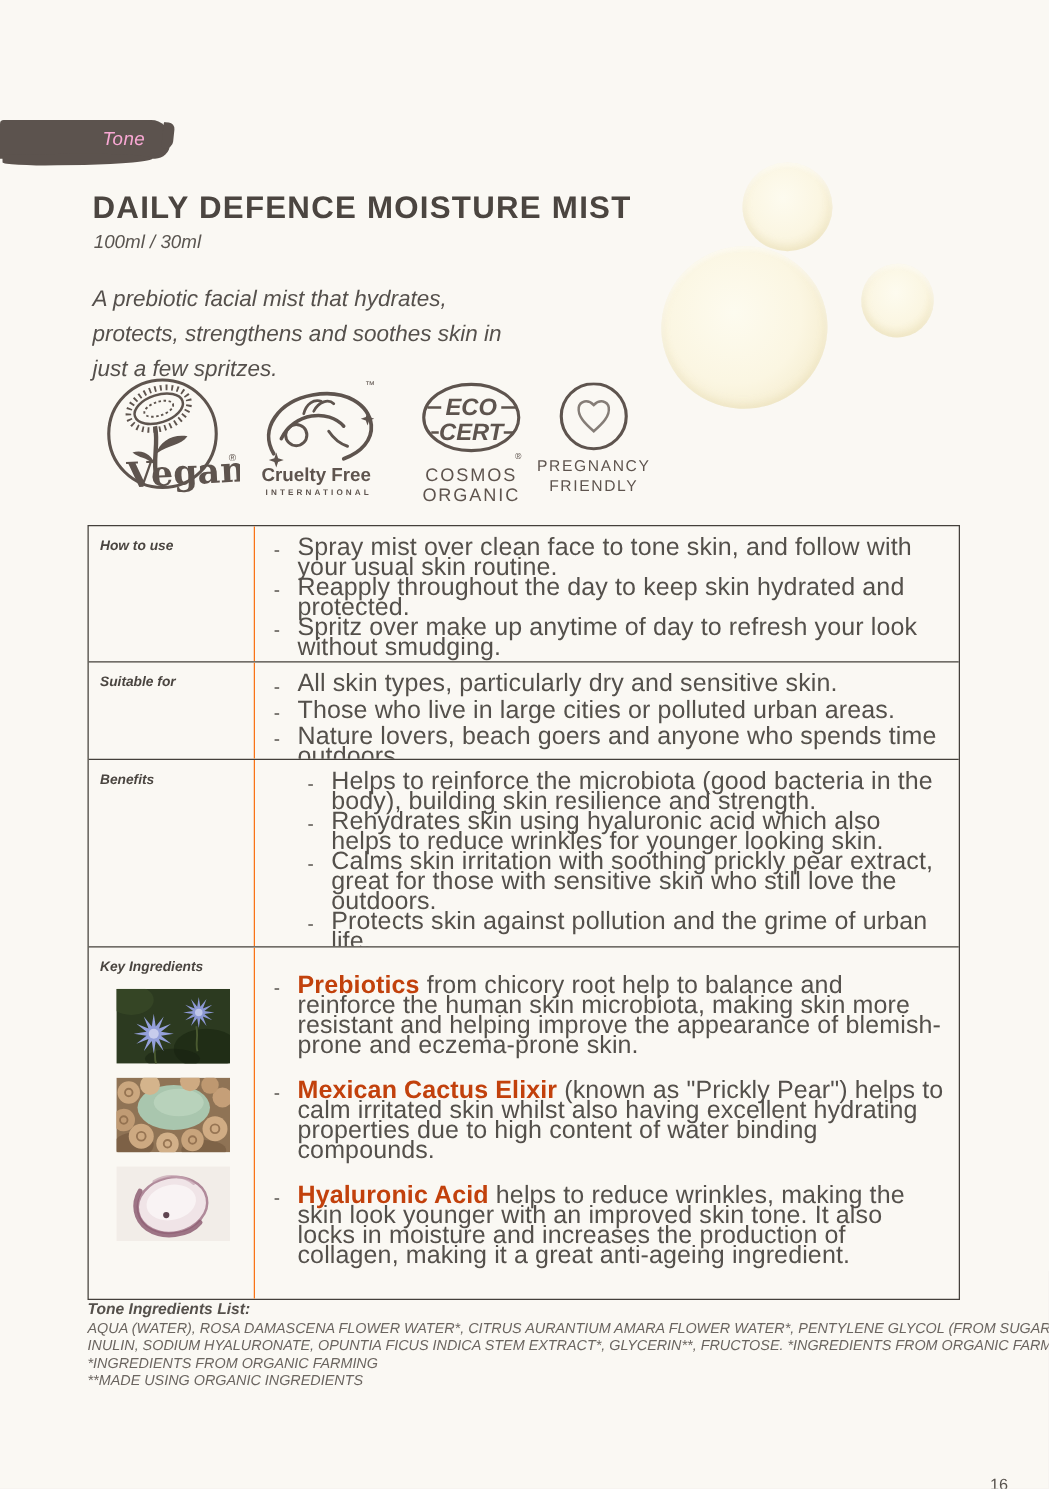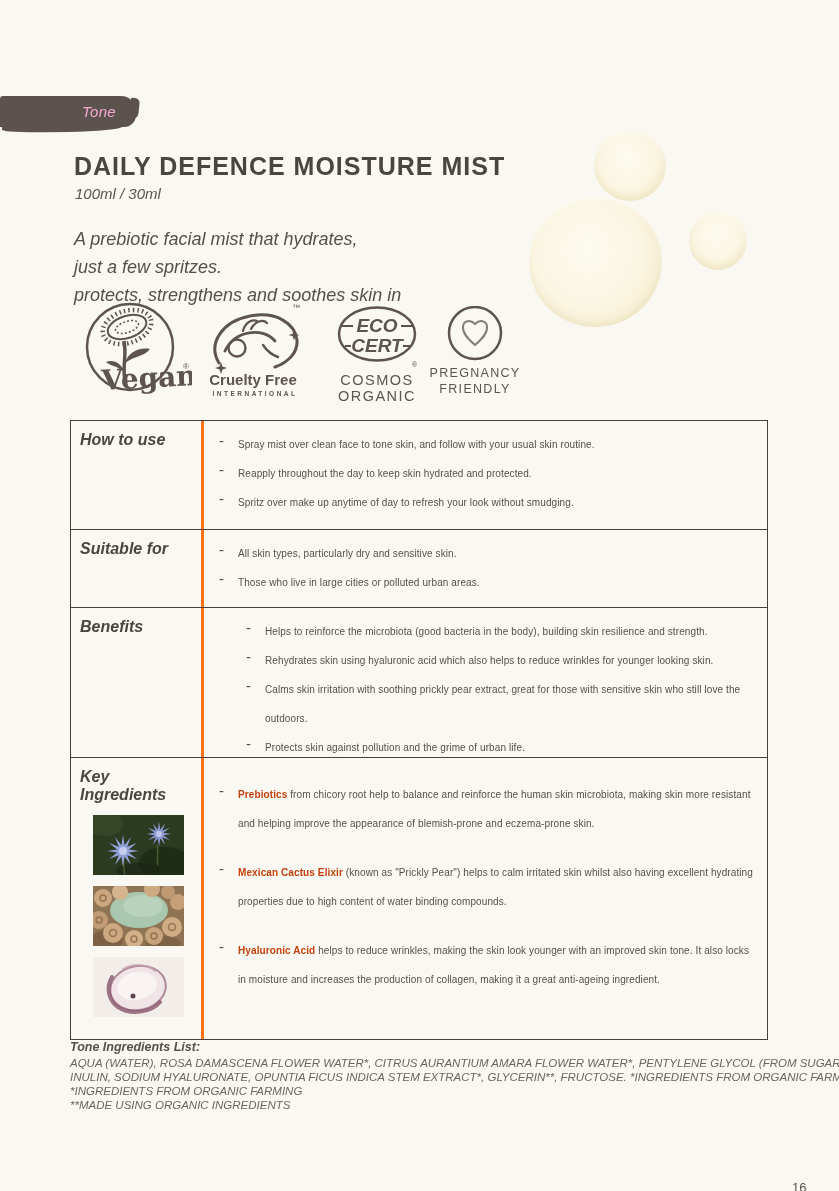--- a/index.html
+++ b/index.html
@@ -62,28 +62,28 @@
   
   .info-table {
     position:absolute; left:70px; top:420px; width:698px;
     border:1px solid #44403B;
   }
   .trow { display:flex; border-bottom:1px solid #44403B; overflow:hidden; }
   .trow:last-child { border-bottom:none; }
   .trow.r1 { height:109px; } .trow.r2 { height:78px; }
   .trow.r3 { height:150px;gap:27px; } .trow.r4 { height:281px; }
   .cell-label {
-    width:133px; flex:0 0 133px; border-right:3px solid #f97316;
+    width:133px; flex:0 0 133px; border-right:1px solid #f97316;
     padding:10px 6px 0 9px; font-style:italic; font-weight:bold;
-    font-size:16px; color:#4A4540;
+    font-size:11px; color:#4A4540;
   }
   .cell-content { flex:1; padding:9px 10px 0 15px; }
   .bullet { display:flex; }
   .dash { width:11px; flex:0 0 11px; margin-right:8px; font-size:15px; line-height:21px; color:#54504B; }
-  .btxt { font-size:10px; line-height:29px; color:#54504B; letter-spacing:.1px; }
+  .btxt { font-size:20px; line-height:16px; color:#54504B; letter-spacing:.1px; }
   .key-content { padding-top:22px; }
   .ing-bullet { margin-bottom:20px; }
   .ing-name { color:#c2410c; }
 
   .ing-img {
     width:91px; height:60px; margin:11px 0 2px 13px; overflow:hidden;
   }
   .ing-img svg { display:block; }
 
   
@@ -111,22 +111,22 @@
   </div>
 
   <div class="droplet large"></div>
   <div class="droplet medium"></div>
   <div class="droplet small"></div>
 
   <h1 class="title">DAILY DEFENCE MOISTURE MIST</h1>
   <div class="sizes">100ml / 30ml</div>
   <div class="description">
     <div>A prebiotic facial mist that hydrates,</div>
+      <div>protects, strengthens and soothes skin in</div>
       <div>just a few spritzes.</div>
-      <div>protects, strengthens and soothes skin in</div>
   </div>
 
   <div class="logo logo-vegan">
     <svg width="114" height="96" viewBox="0 0 114 96" fill="none" stroke="#5E544E">
       <circle cx="52" cy="46" r="43" stroke-width="2.5"></circle>
       <g transform="translate(49,26) rotate(-18)">
         <ellipse rx="25" ry="16" stroke-width="4.5" stroke-dasharray="1.5 3"></ellipse>
         <ellipse rx="20" ry="11" stroke-width="2"></ellipse>
         <ellipse rx="12" ry="5.5" stroke-width="1.5" stroke-dasharray="2 2"></ellipse>
       </g>

